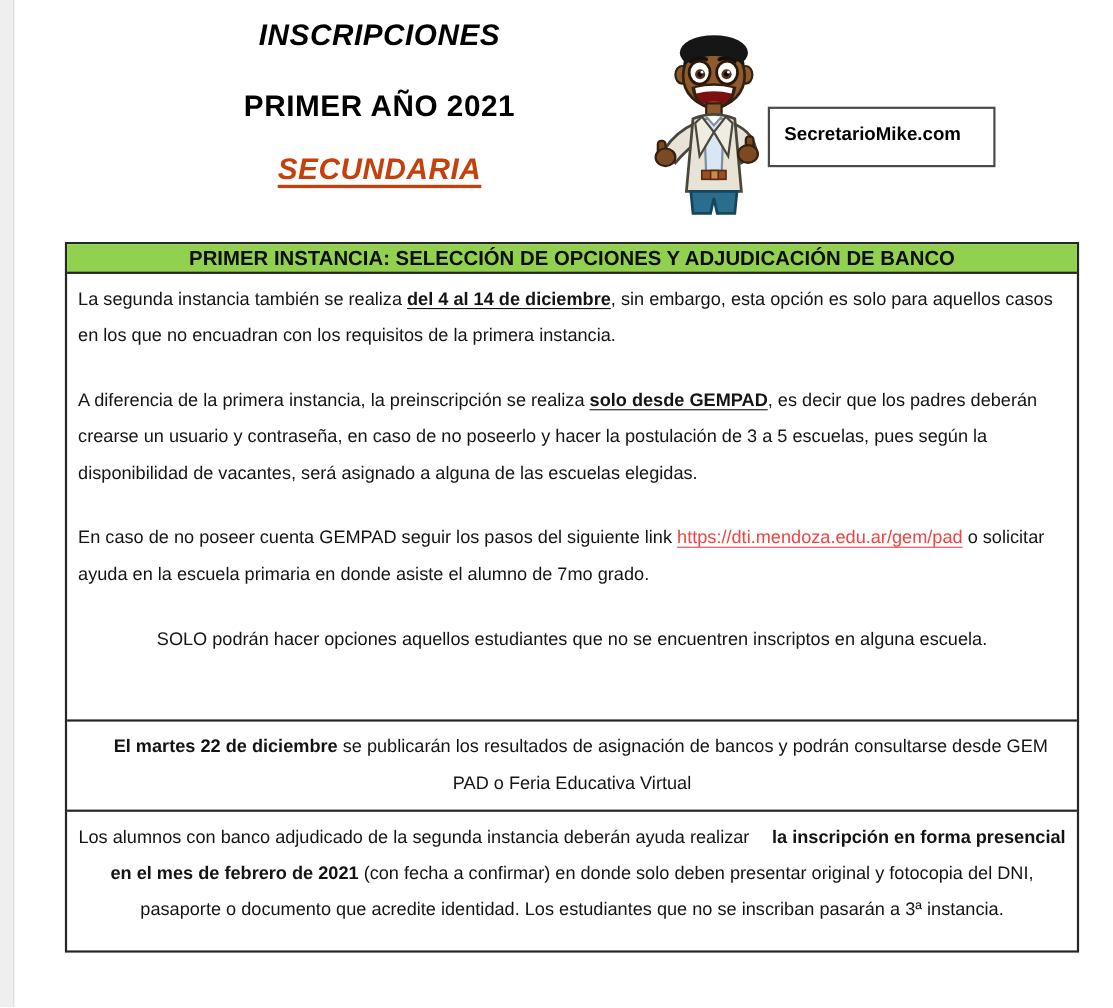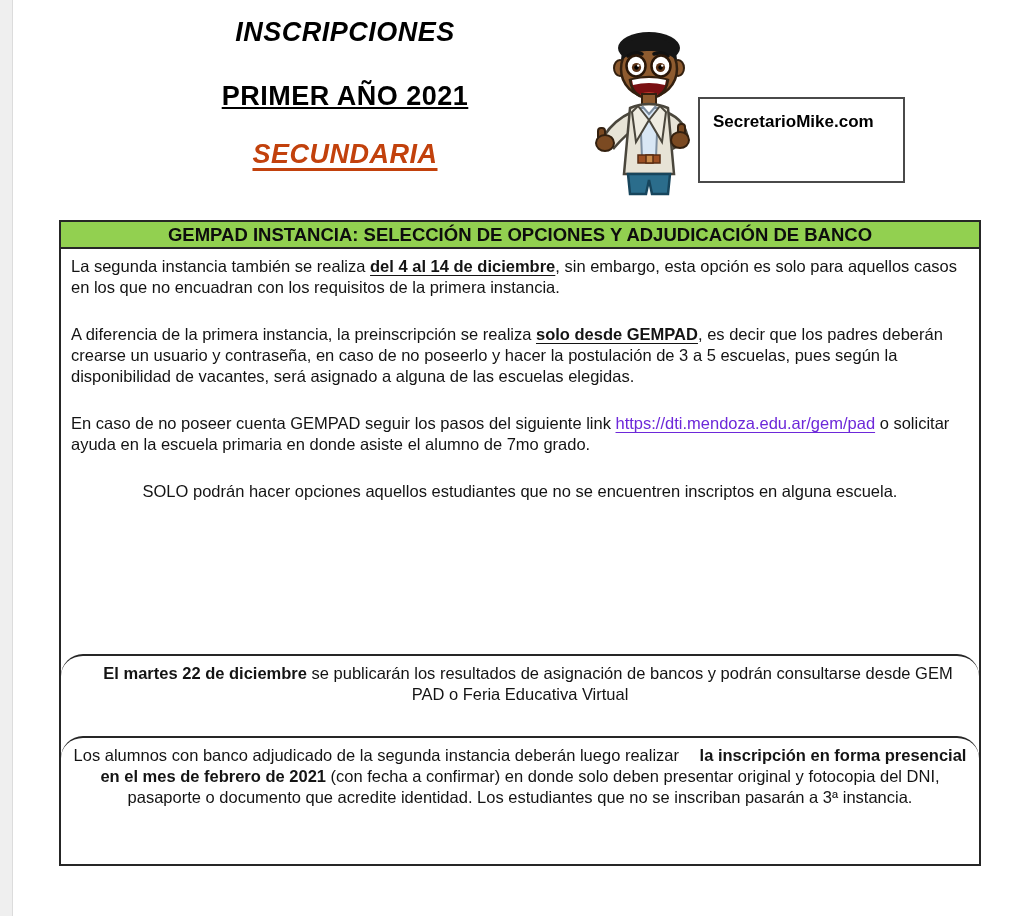--- a/index.html
+++ b/index.html
@@ -27,41 +27,41 @@
     width: 570px;
     text-align: center;
   }
   .title-line {
     font-weight: bold;
     font-size: 27px;
     letter-spacing: 0.5px;
     color: #000;
   }
   .t1 { position: absolute; top: 17px;  left: 0; width: 100%; font-style: italic; }
-  .t2 { position: absolute; top: 81px;  left: 0; width: 100%; text-decoration: underline; }
+  .t2 { position: absolute; top: 81px;  left: 0; width: 100%; }
   .t3 {
     position: absolute; top: 139px; left: 0; width: 100%;
   }
   .t3 span {
     color: #c2410c;
     font-style: italic;
     text-decoration: underline;
     text-decoration-thickness: 3px;
     text-underline-offset: 5px;
   }
   
   .mascot {
     position: absolute;
     left: 592px; top: 24px;
     width: 112px; height: 172px;
   }
   .brand-box {
     position: absolute;
     left: 698px; top: 97px;
-    width: 207px; height: 86px;
+    width: 207px; height: 55px;
     background: #ffffff;
     border: 2px solid #4a4a4a;
     padding: 13px 0 0 13px;
   }
   .brand-label {
     font-weight: bold;
     font-size: 17px;
     color: #000;
   }
   
@@ -81,38 +81,37 @@
     display: flex;
     align-items: center;
     justify-content: center;
     font-weight: bold;
     font-size: 18.5px;
     color: #0d0d0d;
   }
   .sec {
     padding: 7px 10px 0 10px;
     font-size: 16.5px;
-    line-height: 21px;
+    line-height: 33px;
     color: #141414;
     overflow: hidden;
-    border-radius: 22px;
   }
   .sec-1 { flex: 1 1 auto; }
   .sec-2 { flex: 0 0 82px;  border-top: 2px solid #262626; }
   .sec-3 { flex: 0 0 128px; border-top: 2px solid #262626; }
   .sec p { margin: 0 0 26px 0; }
   .sec p:last-child { margin-bottom: 0; text-align: center; }
   .bu {
     font-weight: bold;
     text-decoration: underline;
     text-underline-offset: 3px;
   }
   .b { font-weight: bold; margin-left: 16px; }
   a.doc-link {
-    color: #6d28d9;
+    color: #ef4444;
     text-decoration: underline;
     text-underline-offset: 3px;
     cursor: pointer;
   }
 </style>
 </head>
 <body>
 
 <div class="page">
 
@@ -183,35 +182,35 @@
       </g>
     </svg>
   </div>
 
   <div class="brand-box">
     <div class="brand-label">SecretarioMike.com</div>
   </div>
 
   <div class="notice">
 
-    <div class="banner">GEMPAD INSTANCIA: SELECCIÓN DE OPCIONES Y ADJUDICACIÓN DE BANCO</div>
+    <div class="banner">PRIMER INSTANCIA: SELECCIÓN DE OPCIONES Y ADJUDICACIÓN DE BANCO</div>
 
     <div class="sec sec-1">
       <p><span>La segunda instancia también se realiza </span><span class="bu">del 4 al 14 de diciembre</span><span>, sin embargo, esta opción es solo para aquellos casos en los que no encuadran con los requisitos de la primera instancia.</span></p>
 
       <p><span>A diferencia de la primera instancia, la preinscripción se realiza </span><span class="bu">solo desde GEMPAD</span><span>, es decir que los padres deberán crearse un usuario y contraseña, en caso de no poseerlo y hacer la postulación de 3 a 5 escuelas, pues según la disponibilidad de vacantes, será asignado a alguna de las escuelas elegidas.</span></p>
 
       <p><span>En caso de no poseer cuenta GEMPAD seguir los pasos del siguiente link </span><a class="doc-link" href="#">https://dti.mendoza.edu.ar/gem/pad</a><span>  o solicitar ayuda en la escuela primaria en donde asiste el alumno de 7mo grado.</span></p>
 
 
       <p>SOLO podrán hacer opciones aquellos estudiantes que no se encuentren inscriptos en alguna escuela.</p>
     </div>
 
     <div class="sec sec-2">
       <p><span class="b">El martes 22 de diciembre</span><span> se publicarán los resultados de asignación de bancos y podrán consultarse desde GEM PAD o Feria Educativa Virtual</span></p>
     </div>
 
     <div class="sec sec-3">
-      <p><span>Los alumnos con banco adjudicado de la segunda instancia deberán luego realizar </span><span class="b">la inscripción en forma presencial en el mes de febrero de 2021</span><span> (con fecha a confirmar) en donde solo deben presentar original y fotocopia del DNI, pasaporte o documento que acredite identidad. Los estudiantes que no se inscriban pasarán a 3ª instancia.</span></p>
+      <p><span>Los alumnos con banco adjudicado de la segunda instancia deberán ayuda realizar </span><span class="b">la inscripción en forma presencial en el mes de febrero de 2021</span><span> (con fecha a confirmar) en donde solo deben presentar original y fotocopia del DNI, pasaporte o documento que acredite identidad. Los estudiantes que no se inscriban pasarán a 3ª instancia.</span></p>
     </div>
 
   </div>
 </div>
 
 </body></html>

